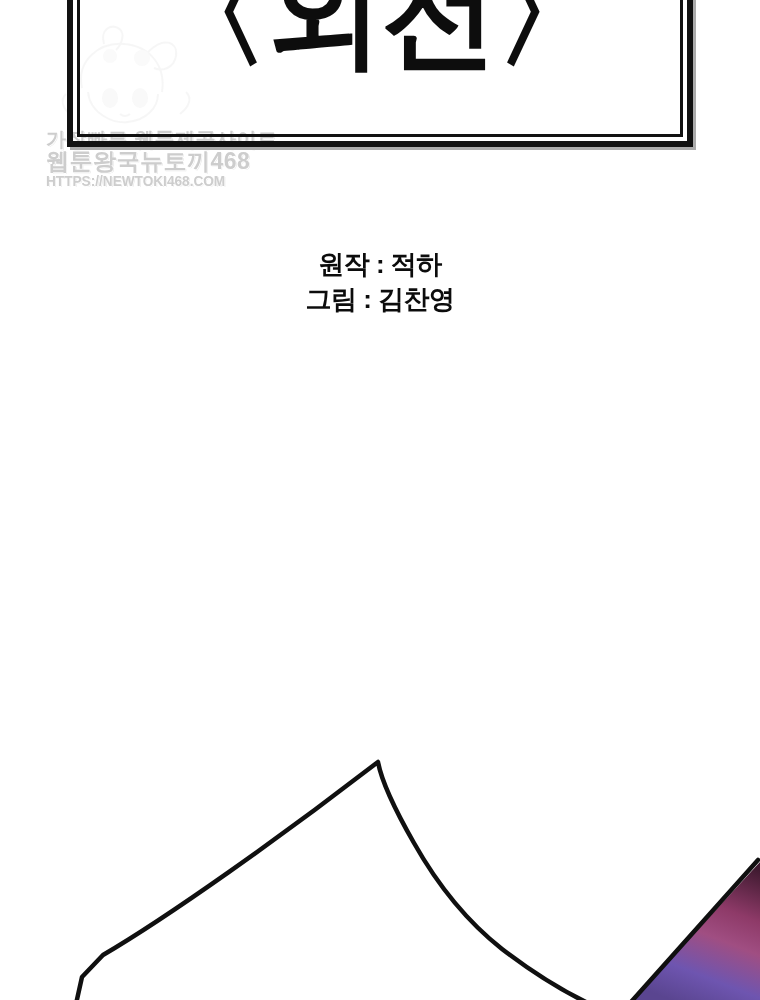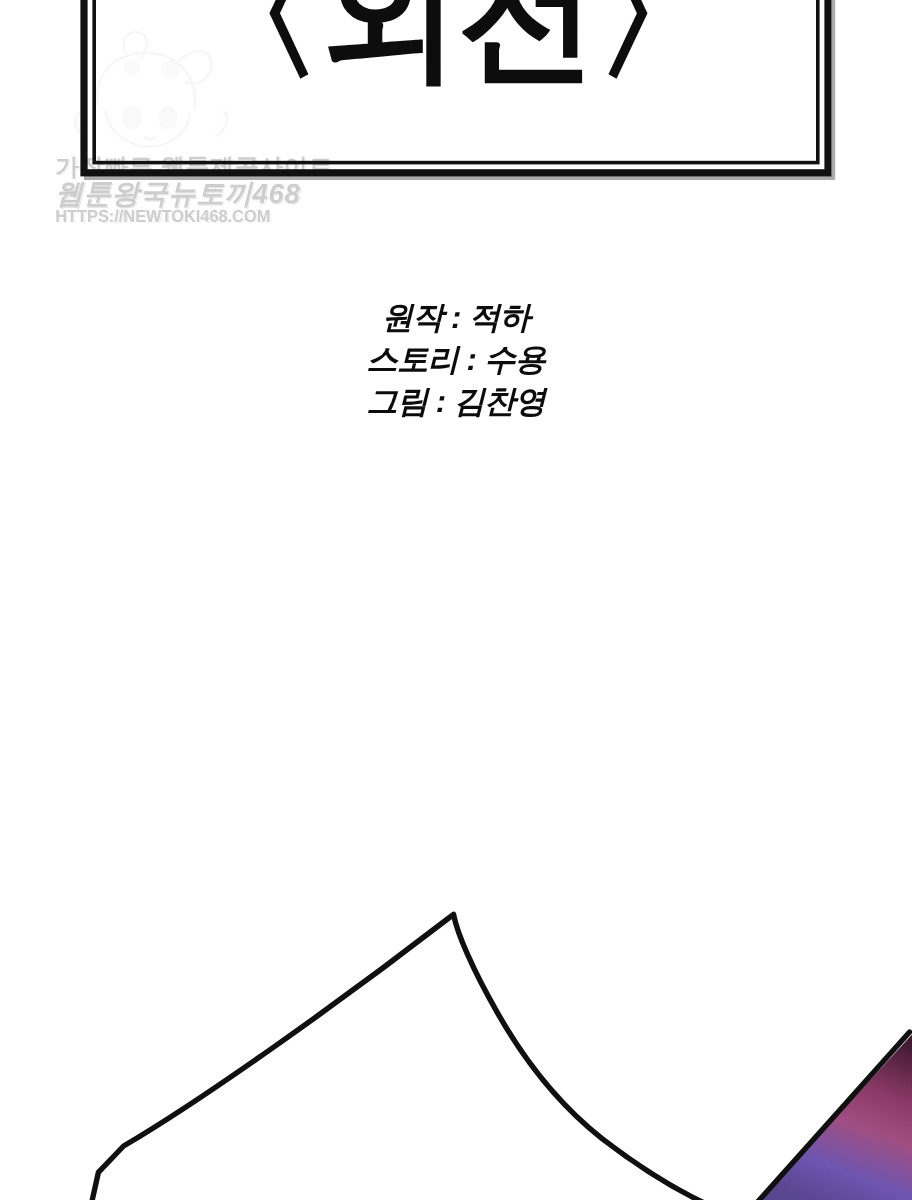--- a/index.html
+++ b/index.html
@@ -25,21 +25,21 @@
   }
   .watermark .mascot {
     position: absolute;
     left: 8px;
     top: 0;
     opacity: 0.45;
   }
   .wm-line { position: absolute; left: 2px; white-space: nowrap; font-weight: 700;
              color: #cdcdcd; text-shadow: 0.5px 0.5px 0 #ffffff, 1px 1px 0 #e2e2e2; }
   .wm-line1 { top: 104px; font-size: 20px; letter-spacing: 0.5px; }
-  .wm-line2 { top: 124px; font-size: 23px; letter-spacing: 0.5px; font-style: italic; }
+  .wm-line2 { top: 124px; font-size: 23px; letter-spacing: 0.5px; }
   .wm-line3 { top: 151px; font-size: 14.5px; letter-spacing: 0px; transform: scaleX(0.94); transform-origin: left; }
 
   
   .title-box {
     position: absolute;
     left: 67px;
     top: -70px;
     width: 626px;
     height: 217px;
     box-sizing: border-box;
@@ -70,21 +70,20 @@
   }
 
   
   .credits {
     position: absolute;
     left: 0;
     right: 0;
     top: 247px;
     text-align: center;
     z-index: 2;
-    font-style: italic;
   }
   .credit-line {
     font-size: 26px;
     line-height: 35px;
     font-weight: 700;
     color: #0c0c0c;
     letter-spacing: -0.5px;
   }
 
   
@@ -129,21 +128,20 @@
     <div class="wm-line wm-line3">HTTPS://NEWTOKI468.COM</div>
   </div>
 
   <div class="title-box">
     <div class="inner-frame"></div>
   </div>
   <div class="big-title">〈외전〉</div>
 
   <div class="credits">
     <div class="credit-line">원작 : 적하</div>
-    <div class="credit-line">스토리 : 수용</div>
     <div class="credit-line">그림 : 김찬영</div>
   </div>
 
   <svg class="bottom-art" width="760" height="250" viewBox="0 0 760 250">
     <defs>
       <linearGradient id="cornerGrad" gradientUnits="userSpaceOnUse" x1="748" y1="115" x2="692" y2="258">
         <stop offset="0" stop-color="#3f1a30"></stop>
         <stop offset="0.32" stop-color="#8e3a68"></stop>
         <stop offset="0.52" stop-color="#a04e82"></stop>
         <stop offset="0.78" stop-color="#6e55b0"></stop>

